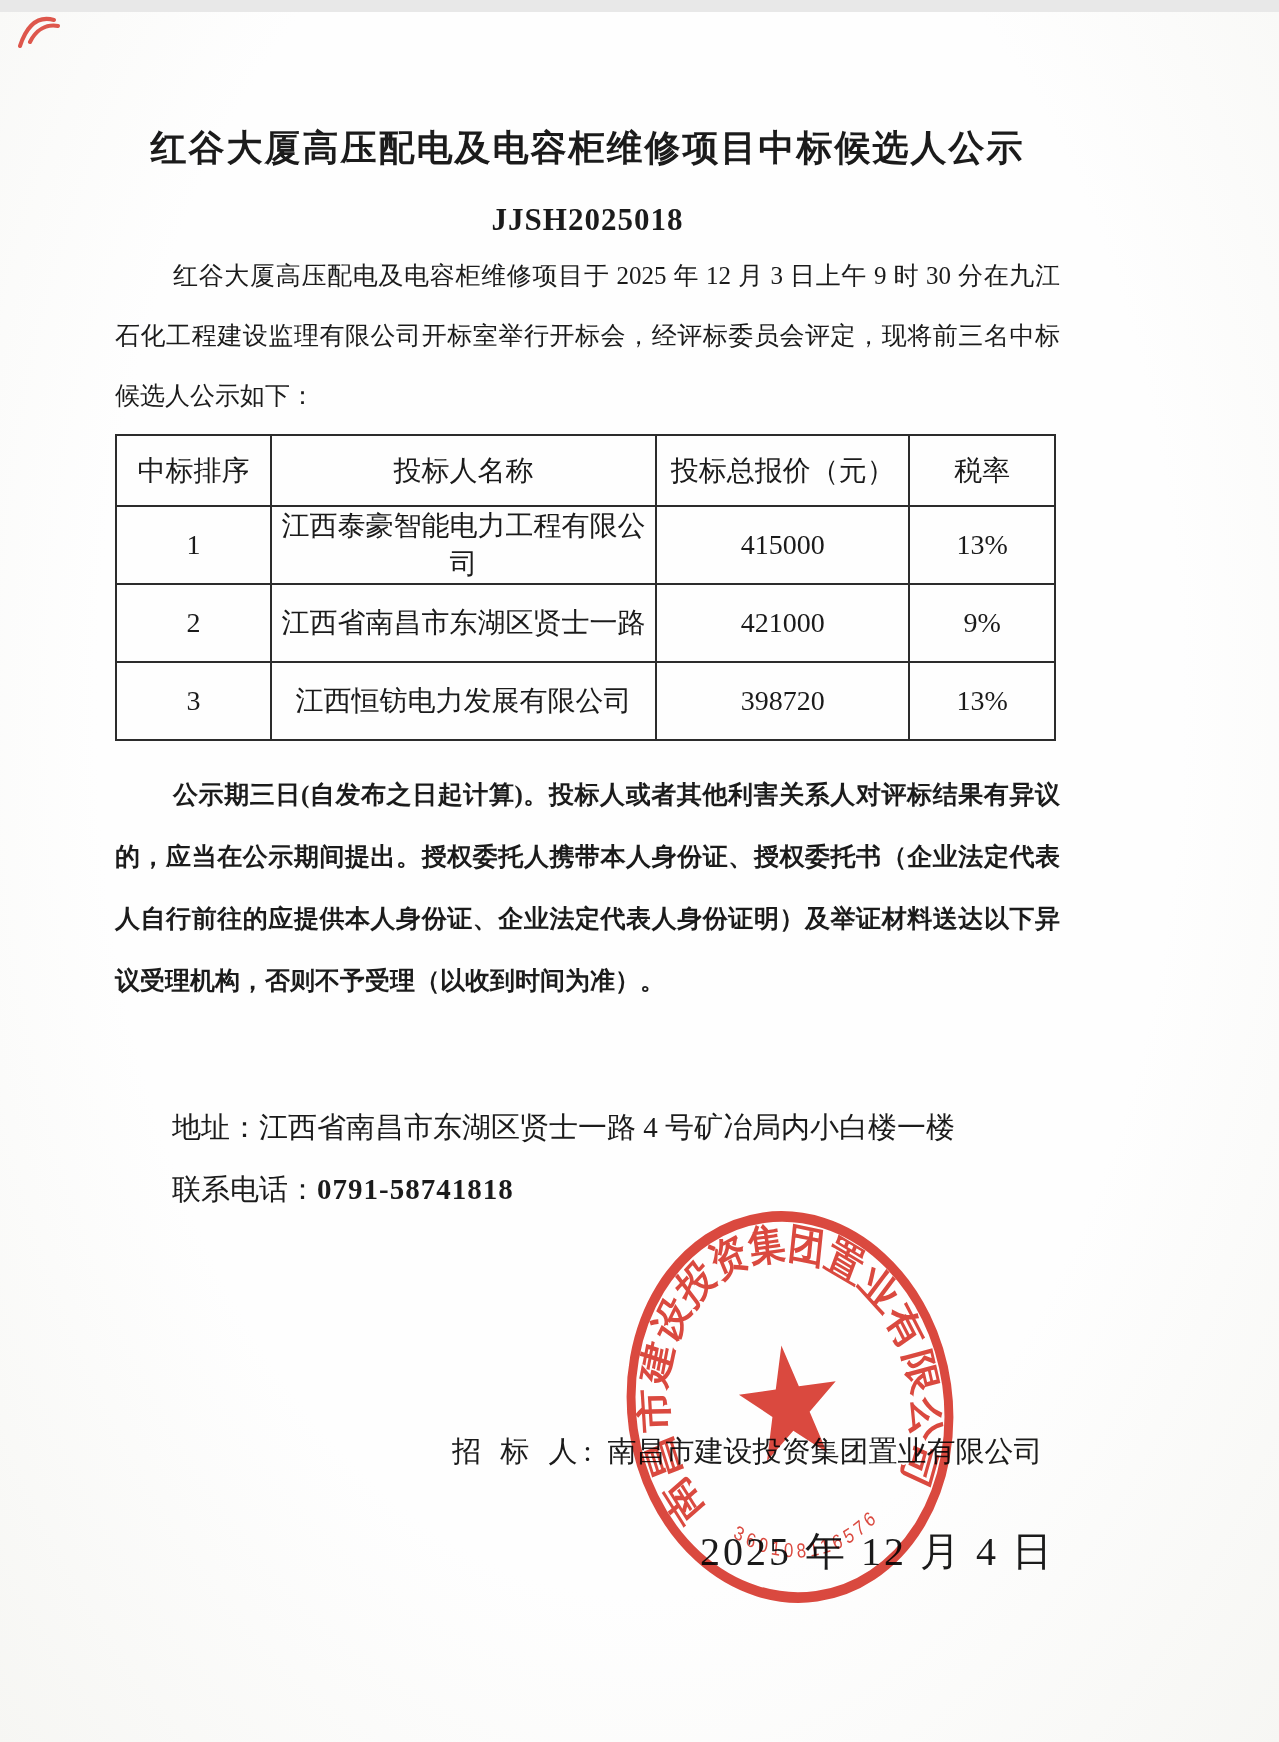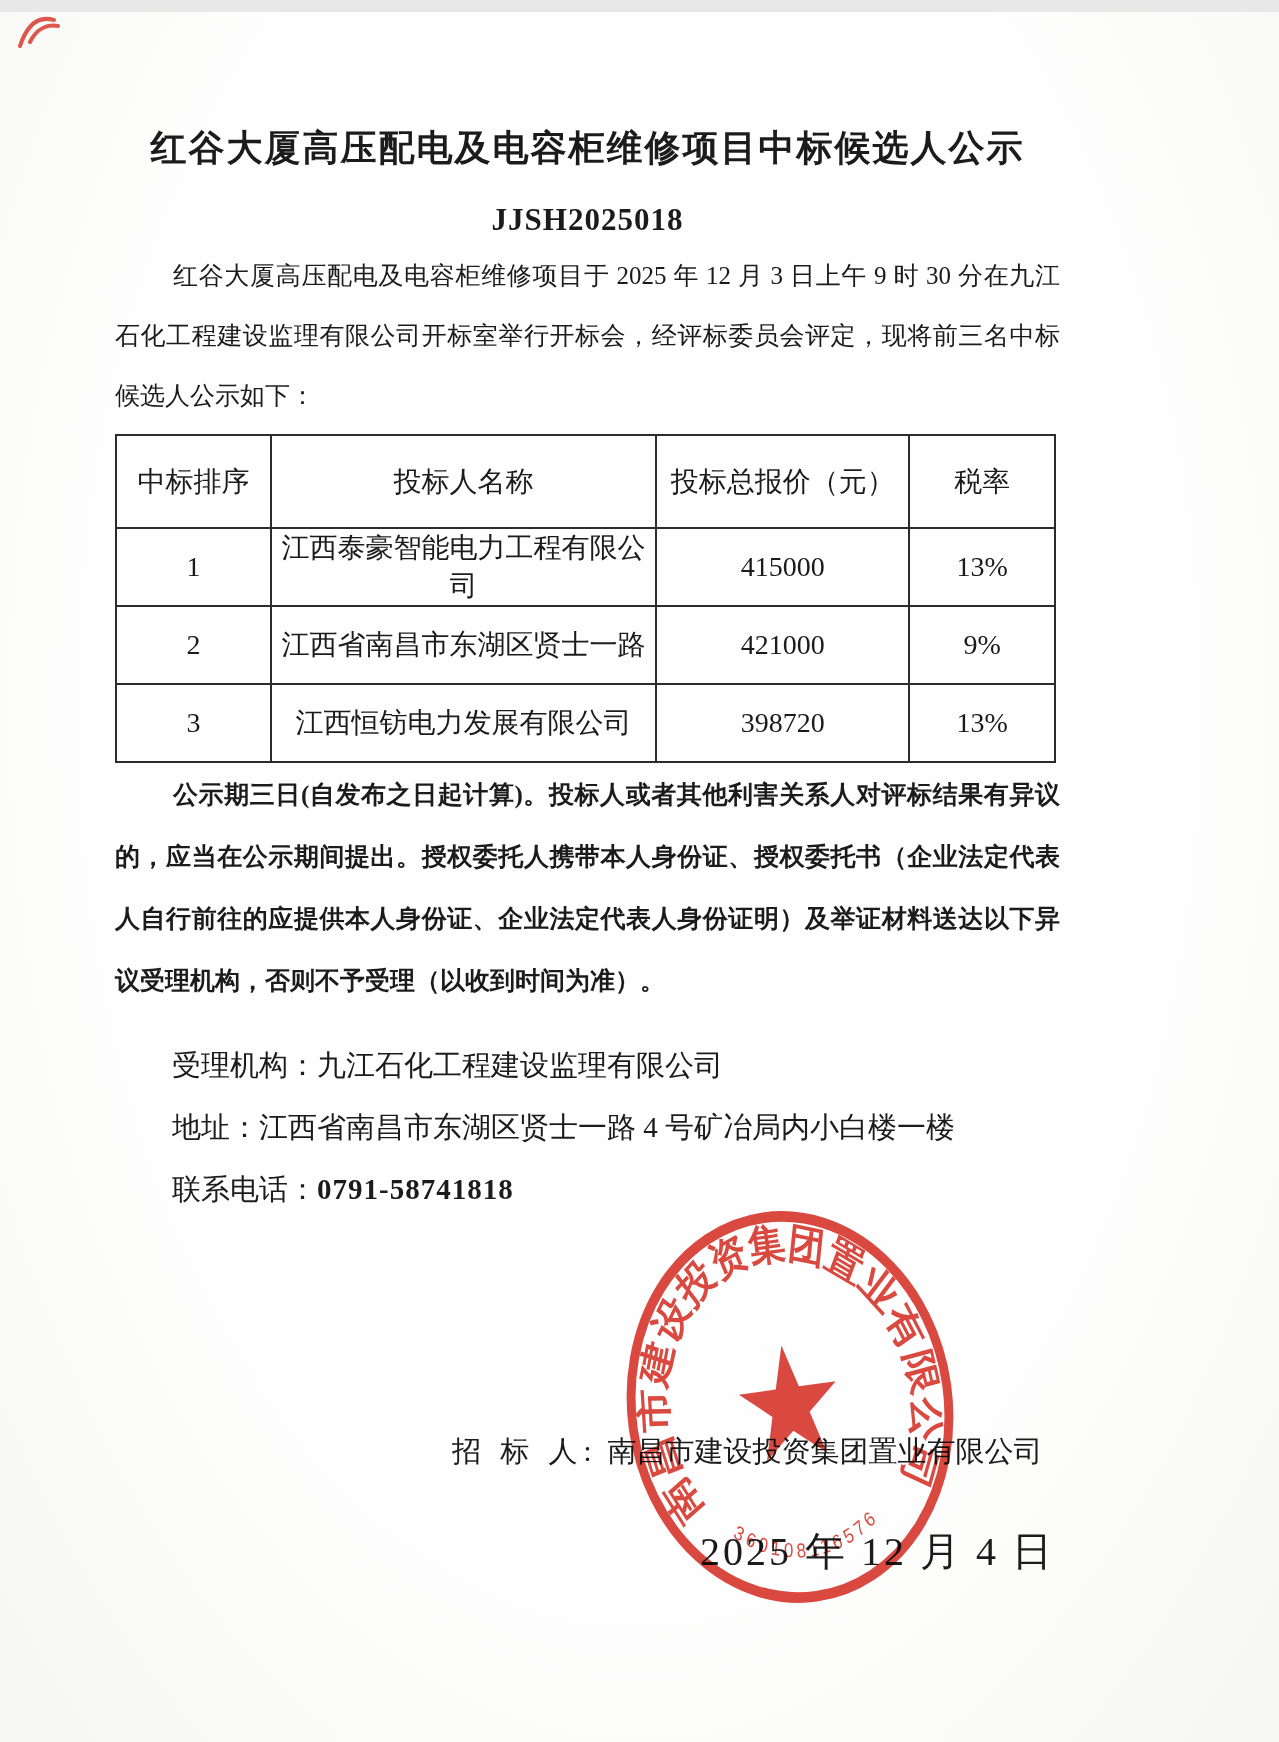--- a/index.html
+++ b/index.html
@@ -25,21 +25,21 @@
   #p1 { top:234px; }
   #p2 { top:752px; line-height:62px;font-weight:bold; }
   table.bid-table {
     position:absolute; top:422px; left:115px; width:941px;
     border-collapse:collapse; font-size:28px; table-layout:fixed;
   }
   .bid-table th, .bid-table td {
     border:2px solid #2c2c2c; text-align:center; vertical-align:middle;
     font-weight:normal; padding:0;
   }
-  .bid-table thead tr { height:93px; }
+  .bid-table thead tr { height:71px; }
   .bid-table tbody tr { height:78px; }
   .contact { position:absolute; left:172px; font-size:29px; white-space:nowrap; }
   #org   { top:1034px; }
   #addr  { top:1096px;font-family:Liberation Serif, serif; }
   #phone { top:1158px; }
   #phone .num { font-weight:bold; letter-spacing:1px; }
   .tenderer {
     position:absolute; top:1420px; left:452px;
     font-size:29px; white-space:nowrap;
   }
@@ -102,23 +102,20 @@
         <td>3</td>
         <td>江西恒钫电力发展有限公司</td>
         <td>398720</td>
         <td>13%</td>
       </tr>
     </tbody>
   </table>
 
   <div class="para" id="p2">公示期三日(自发布之日起计算)。投标人或者其他利害关系人对评标结果有异议的，应当在公示期间提出。授权委托人携带本人身份证、授权委托书（企业法定代表人自行前往的应提供本人身份证、企业法定代表人身份证明）及举证材料送达以下异议受理机构，否则不予受理（以收到时间为准）。</div>
 
-  <div class="contact" id="org">
-    <span>受理机构：</span><span>九江石化工程建设监理有限公司</span>
-  </div>
 
   <div class="contact" id="addr">
     <span>地址：</span><span>江西省南昌市东湖区贤士一路 4 号矿冶局内小白楼一楼</span>
   </div>
 
   <div class="contact" id="phone">
     <span>联系电话：</span><span class="num">0791-58741818</span>
   </div>
 
   <div class="tenderer">

